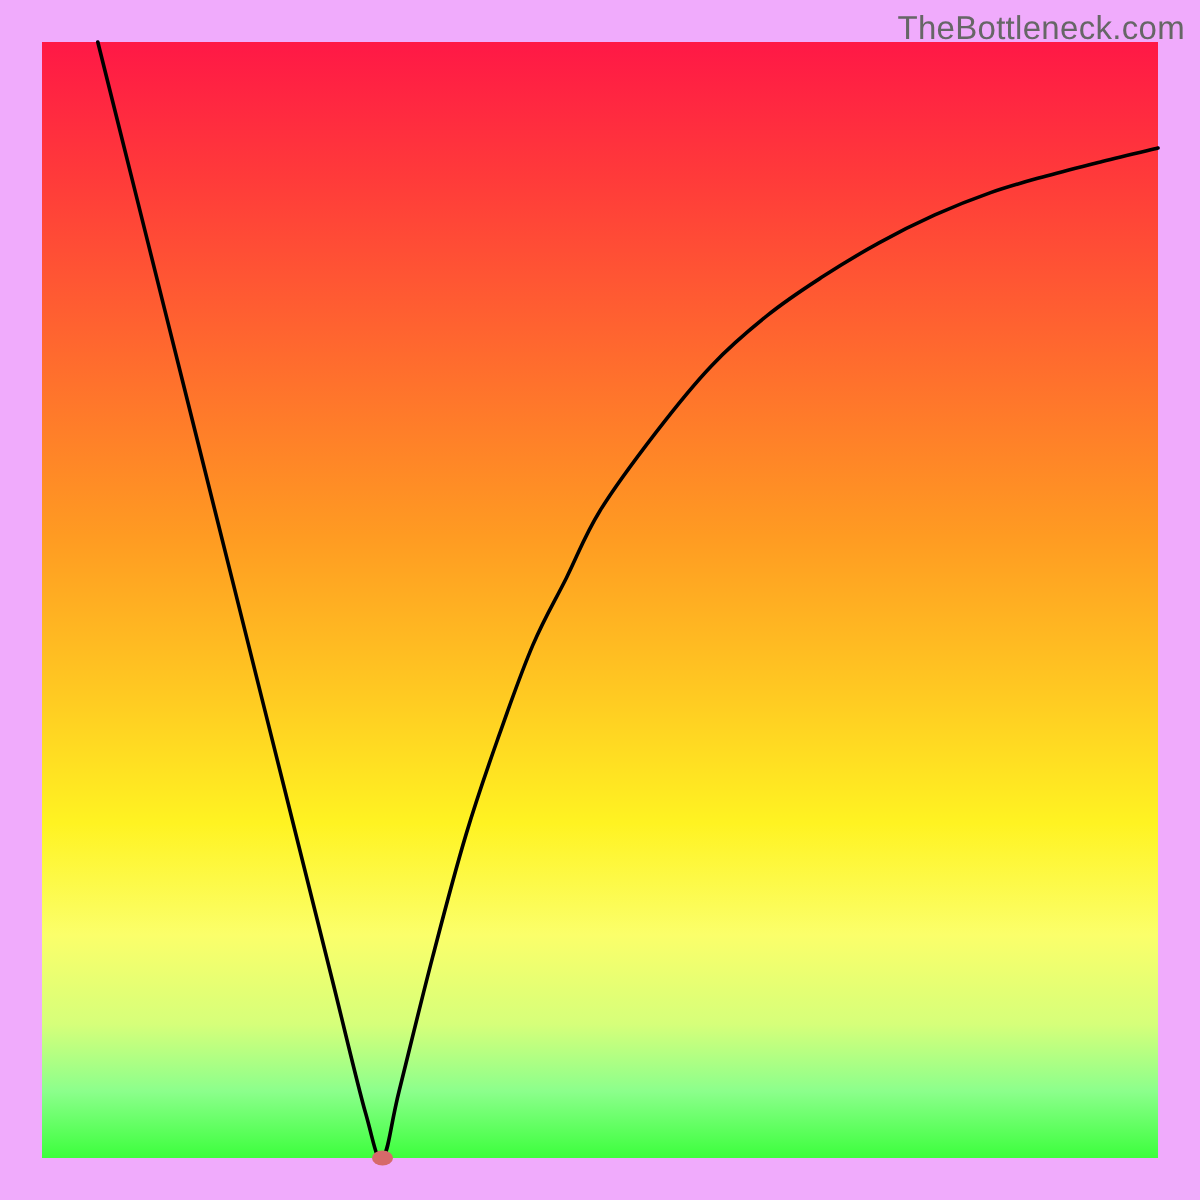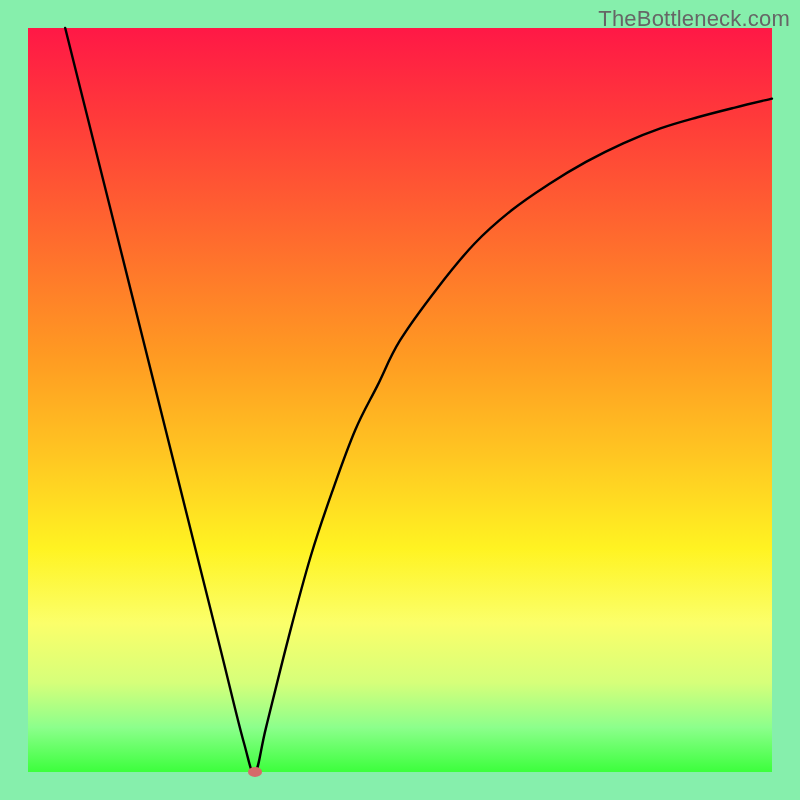--- a/index.html
+++ b/index.html
@@ -8,21 +8,21 @@
     width: 800px;
     height: 800px;
     background: #000;
     font-family: Arial, Helvetica, sans-serif;
     overflow: hidden;
   }
   .frame {
     position: relative;
     width: 800px;
     height: 800px;
-    background: #86efac;
+    background: #f0abfc;
   }
   .plot-area {
     position: absolute;
     left: 28px;
     top: 28px;
     width: 744px;
     height: 744px;
     background: linear-gradient(to bottom,
       #ff1846 0%,
       #ff3a3a 12%,

